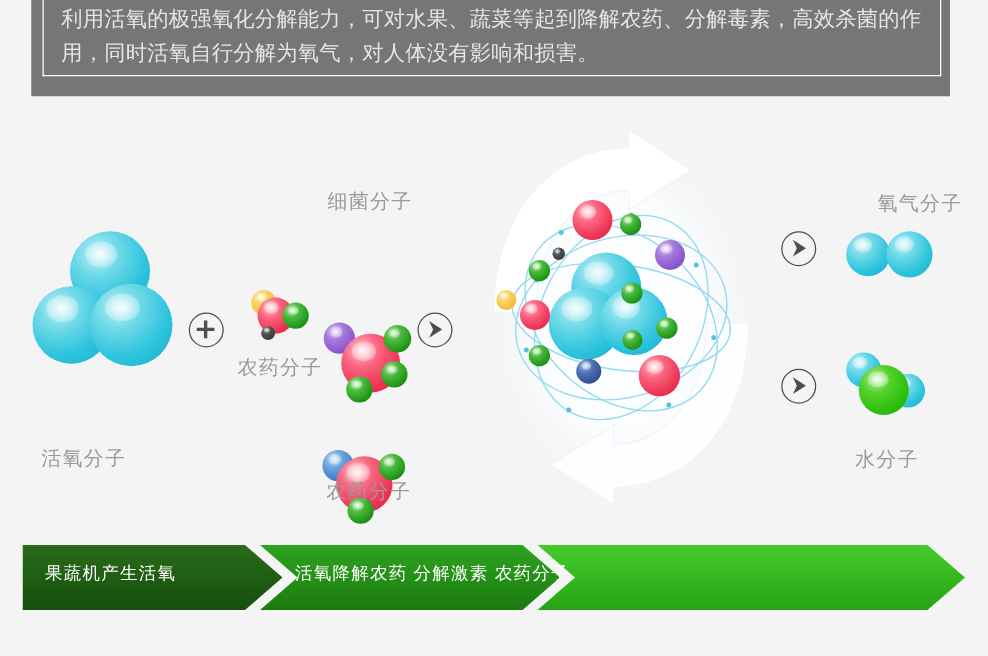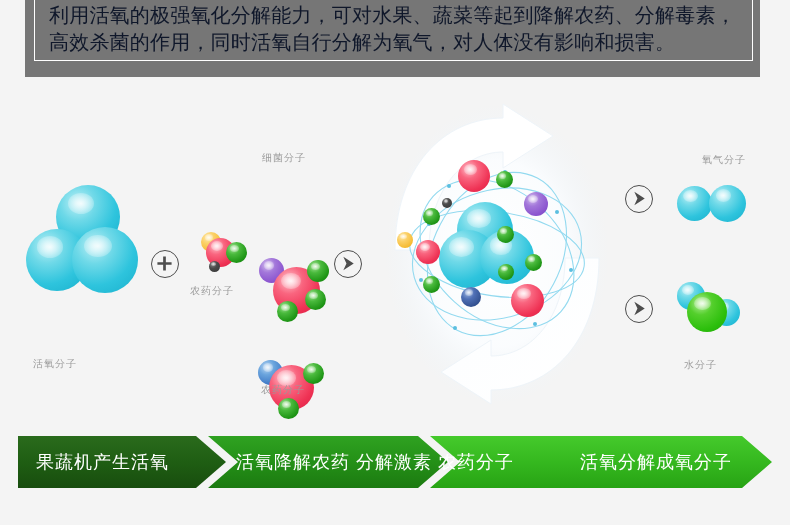--- a/index.html
+++ b/index.html
@@ -30,40 +30,40 @@
     left: 9px;
     top: -6px;
     right: 7px;
     bottom: 16px;
     border: 1px solid #ffffff;
     border-top: none;
     box-sizing: border-box;
     padding: 8px 14px 0 14px;
   }
   #intro-text {
-    color: #0f172a;
-    font-size: 20px;
+    color: #e5e5e5;
+    font-size: 17px;
     line-height: 27px;
     letter-spacing: 0.2px;
     white-space: pre-wrap;
   }
 
   
   #stage {
     position: absolute;
     left: 0;
     top: 77px;
     width: 790px;
     height: 350px;
   }
 
   .mol-label {
     position: absolute;
     color: #9a9a9a;
-    font-size: 10px;
+    font-size: 16px;
     white-space: nowrap;
     letter-spacing: 1px;
   }
 
   
   .sph {
     position: absolute;
     border-radius: 50%;
   }
   .sph::after {
@@ -101,21 +101,21 @@
   #process-banner {
     position: absolute;
     left: 18px;
     top: 436px;
     width: 754px;
     height: 52px;
   }
   .step-text {
     position: absolute;
     color: #ffffff;
-    font-size: 18px;
+    font-size: 14px;
     letter-spacing: 1px;
     white-space: nowrap;
     top: 14px;
   }
 </style>
 </head>
 <body>
 
 <div id="intro-panel">
   <div id="intro-panel-inner">
@@ -277,14 +277,13 @@
     </defs>
 
     <path d="M0 0 H178 L208 26 L178 52 H0 Z" fill="url(#g1)"></path>
 
     <path d="M190 0 H400 L430 26 L400 52 H190 L220 26 Z" fill="url(#g2)"></path>
 
     <path d="M412 0 H724 L754 26 L724 52 H412 L442 26 Z" fill="url(#g3)"></path>
   </svg>
   <div class="step-text" style="left:18px;">果蔬机产生活氧</div>
   <div class="step-text" style="left:218px;">活氧降解农药 分解激素 农药分子</div>
-  <div class="step-text" style="left:562px;">活氧分解成氧分子</div>
 </div>
 
 </body></html>

